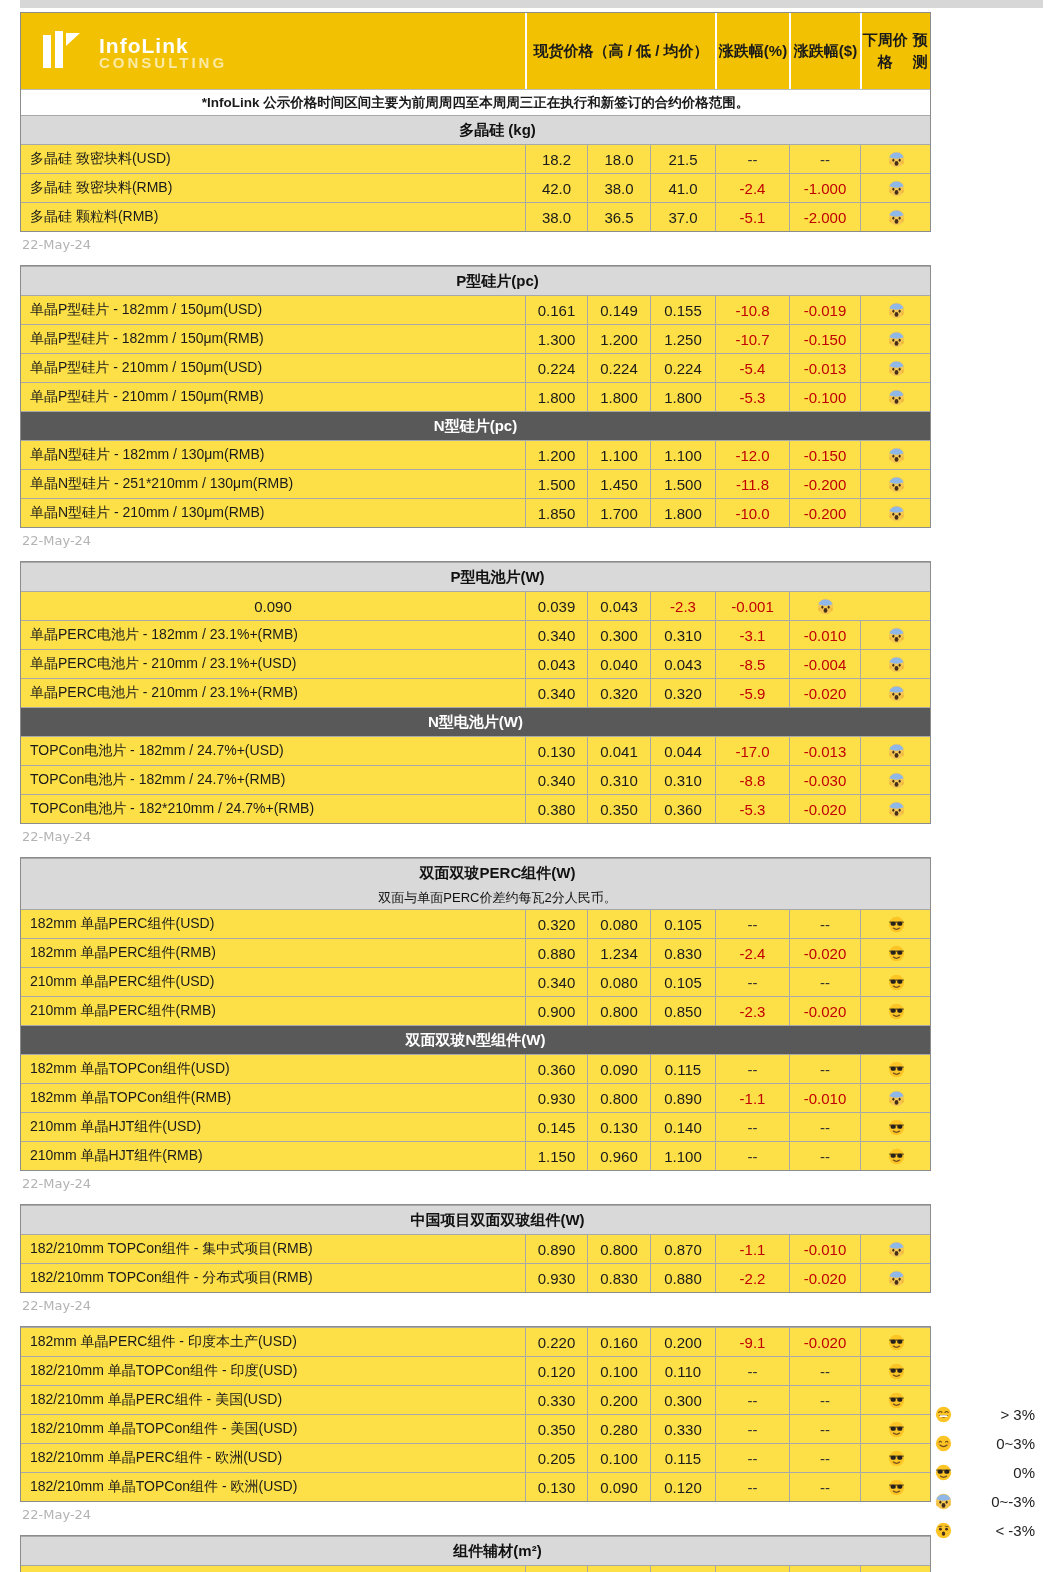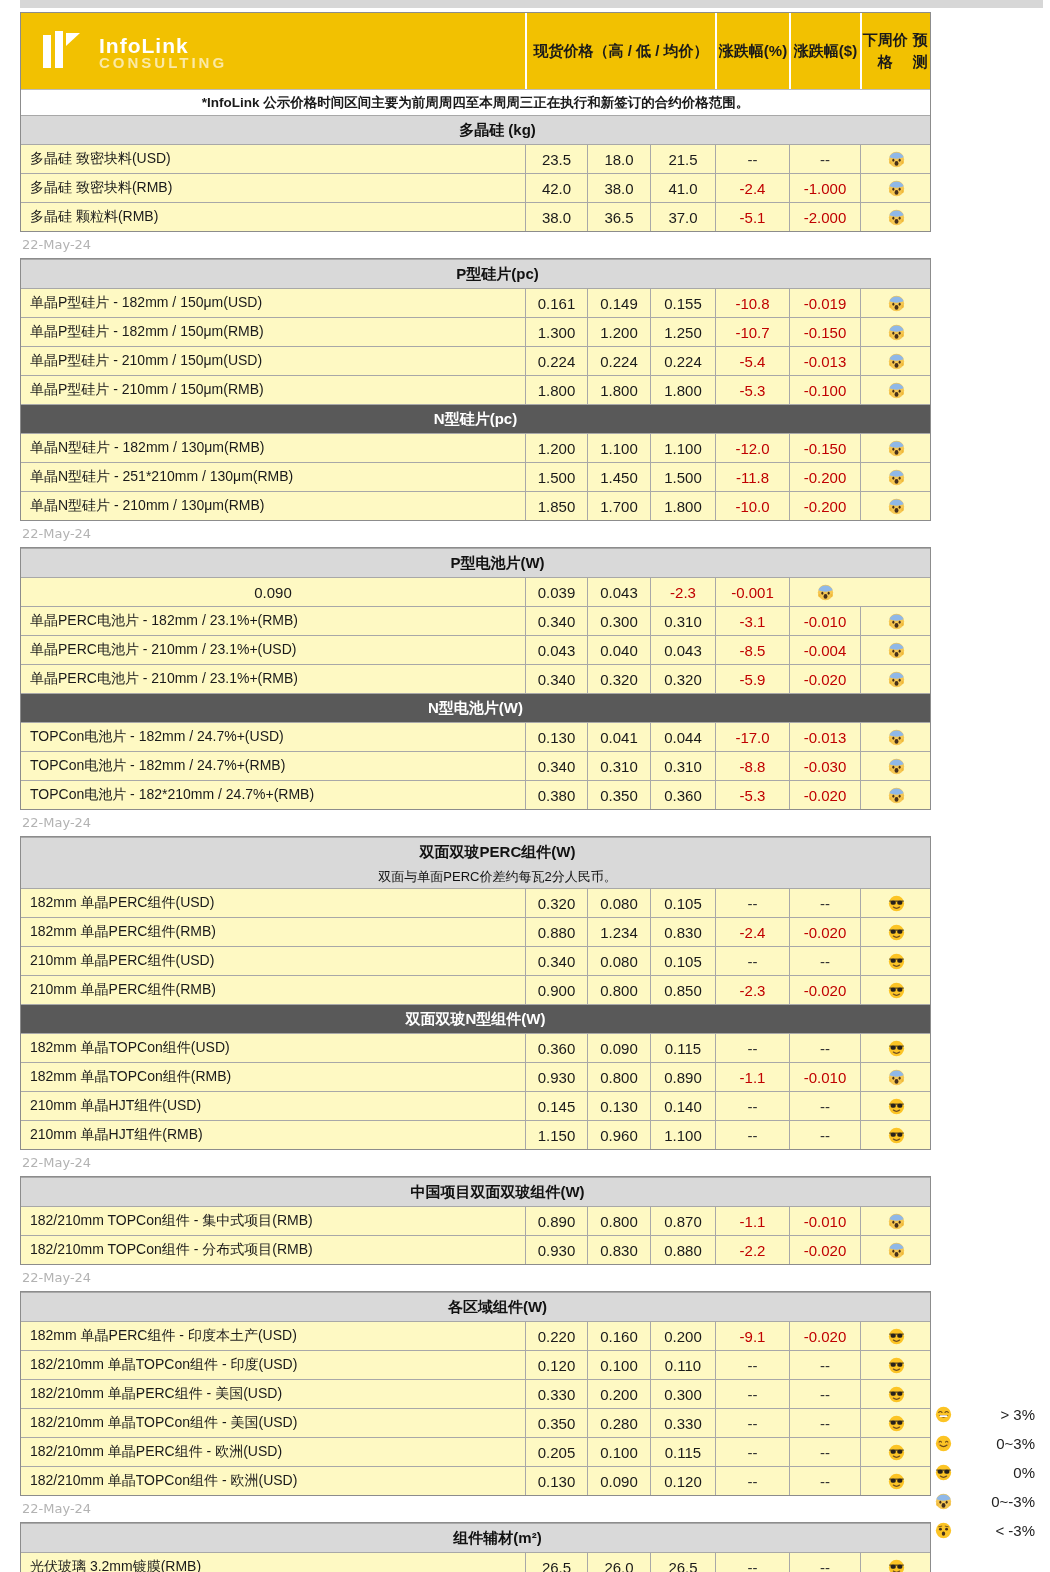--- a/index.html
+++ b/index.html
@@ -5,21 +5,21 @@
   html,body{margin:0;padding:0;}
   body{
     width:1050px;height:1572px;position:relative;overflow:hidden;
     background:#ffffff;
     font-family:"Liberation Sans","DejaVu Sans",sans-serif;
     color:#1a1a1a;
   }
   .top-strip{position:absolute;left:20px;top:0;width:1023px;height:8px;background:#d7d7d7;}
   .page{position:absolute;left:20px;top:12px;width:911px;}
 
-  .block{border:1px solid #8c8c8c;background:#fef9c3;}
+  .block{border:1px solid #8c8c8c;background:#fde047;}
   .grid-row{display:grid;grid-template-columns:504px 62px 63px 65px 74px 71px 72px;}
 
   
   .yellow-header{background:var(--yellow,#F2C101);height:76px;}
   .yh-cell{display:flex;flex-direction:row;justify-content:center;align-items:center;
     text-align:center;font-weight:bold;font-size:15px;line-height:22px;}
   .yh-cell + .yh-cell{border-left:2px solid #ffffff;}
   .yh-spot{grid-column:2 / span 3;}
   .logo-cell{flex-direction:row;justify-content:flex-start;align-items:center;padding-left:22px;gap:12px;}
   .logo-mark{position:relative;width:44px;height:42px;}
@@ -48,21 +48,21 @@
   
   .row{border-top:1px solid #a8a8a8;height:28px;}
   .cell{display:flex;align-items:center;justify-content:center;font-size:15px;overflow:hidden;white-space:nowrap;}
   .cell + .cell{border-left:1px solid #a8a8a8;}
   .cell.name{justify-content:flex-start;padding-left:9px;font-size:14px;}
   .cell.chg{color:#333;}
   .cell.neg{color:var(--red,#C00000);}
   .face{display:inline-flex;width:17px;height:17px;}
   .face svg{width:17px;height:17px;}
 
-  .date-label{color:#b3b3b3;font-size:13px;line-height:19px;padding:3px 0 4px 2px;height:19px;
+  .date-label{color:#b3b3b3;font-size:13px;line-height:19px;padding:3px 0 11px 2px;height:19px;
     font-family:"DejaVu Sans","Liberation Sans",sans-serif;}
 
   
   .legend{position:absolute;left:935px;top:1400px;width:100px;}
   .legend-item{display:flex;align-items:center;height:29px;}
   .legend-item .face{margin-right:6px;}
   .legend-label{flex:1;text-align:right;font-size:15px;font-weight:500;color:#222;}
 </style>
 </head>
 <body>
@@ -99,21 +99,21 @@
         <div>下周价格</div>
         <div>预测</div>
       </div>
     </div>
     <div class="note-row">*InfoLink 公示价格时间区间主要为前周周四至本周周三正在执行和新签订的合约价格范围。</div>
   <div class="sec-header light">
         <div class="sec-title">多晶硅 (kg)</div>
       </div>
       <div class="grid-row row">
         <div class="cell name">多晶硅 致密块料(USD)</div>
-        <div class="cell num">23.5</div>
+        <div class="cell num">18.2</div>
         <div class="cell num">18.0</div>
         <div class="cell num">21.5</div>
         <div class="cell num chg">--</div>
         <div class="cell num chg">--</div>
         <div class="cell emoji-cell">
           <span class="face">
             <svg viewBox="0 0 20 20">
               <circle cx="10" cy="10" r="9" fill="#f6c752"></circle>
               <path d="M1.6 7.4 A 9 9 0 0 1 18.4 7.4 Q 10 10.8 1.6 7.4 Z" fill="#8fb8e8"></path>
               <ellipse cx="6.3" cy="10.8" rx="1.2" ry="1.7" fill="#46301a"></ellipse>
@@ -687,23 +687,20 @@
                 <ellipse cx="10" cy="14.6" rx="2.3" ry="2.8" fill="#46301a"></ellipse>
                 <ellipse cx="2.9" cy="13.6" rx="1.4" ry="2.1" fill="#f0b93a"></ellipse>
                 <ellipse cx="17.1" cy="13.6" rx="1.4" ry="2.1" fill="#f0b93a"></ellipse>
               </svg>
             </span>
           </div>
         </div>
       </div>
       <div class="date-label">22-May-24</div>
       <div class="block">
-        <div class="sec-header light">
-          <div class="sec-title">各区域组件(W)</div>
-        </div>
         <div class="grid-row row">
           <div class="cell name">182mm 单晶PERC组件 - 印度本土产(USD)</div>
           <div class="cell num">0.220</div>
           <div class="cell num">0.160</div>
           <div class="cell num">0.200</div>
           <div class="cell num chg neg">-9.1</div>
           <div class="cell num chg neg">-0.020</div>
           <div class="cell emoji-cell">
             <span class="face">
               <svg viewBox="0 0 20 20">

